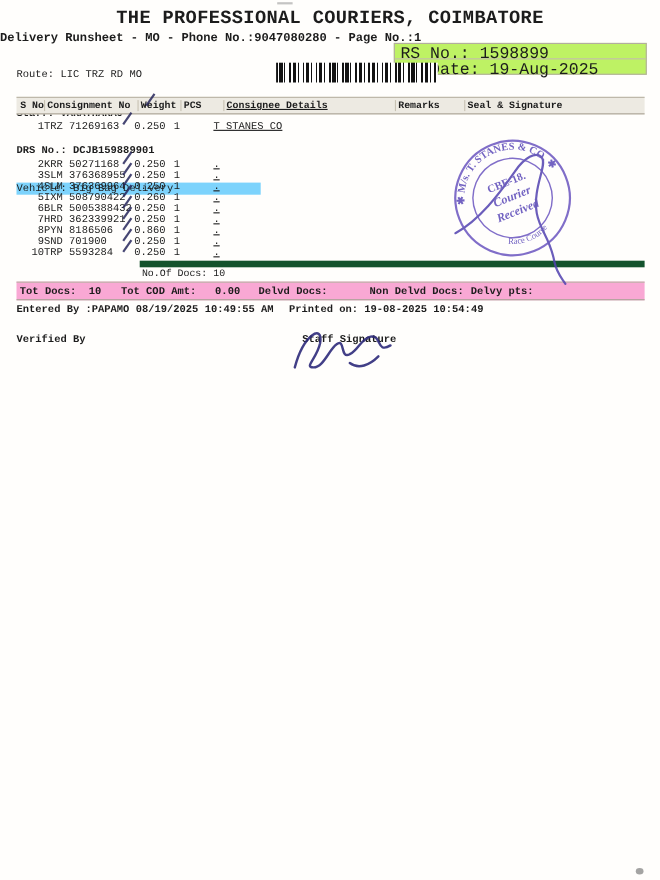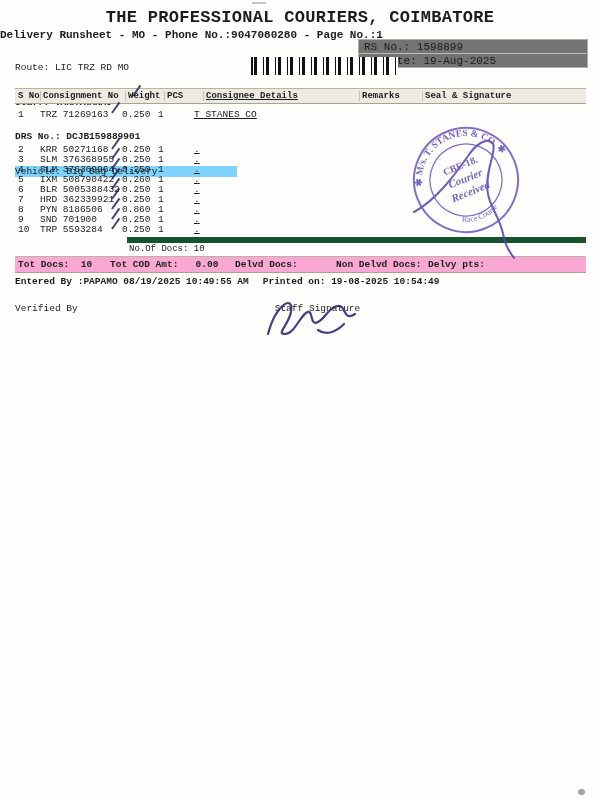--- a/index.html
+++ b/index.html
@@ -9,34 +9,34 @@
     color:#1c1c1c;overflow:hidden;
   }
   .title{padding-top:8px;text-align:center;font-weight:bold;font-size:17px;letter-spacing:.3px;}
   .subtitle{text-align:left;font-weight:bold;font-size:11px;margin-top:2px;}
 
   .info-left{position:absolute;top:39px;left:15px;font-size:9.5px;line-height:11.5px;white-space:pre;}
   .bold{font-weight:bold;}
   .vehicle-line{background:#7dd3fc;display:inline-block;width:222px;}
 
   .info-right{position:absolute;top:39px;left:358px;width:228px;border:1px solid #b3ada0;
-    background:#737373;font-size:11px;}
+    background:#bef264;font-size:15px;}
   .info-right .row{padding:1px 5px;height:11px;}
   .info-right .row:first-child{border-bottom:1px solid #c2bcae;}
 
   .barcode{position:absolute;top:57px;left:251px;width:147px;height:18px;
     background:repeating-linear-gradient(90deg,#121212 0 1.5px,#fff 1.5px 3px,#121212 3px 6px,#fff 6px 7.5px,#121212 7.5px 8.5px,#fff 8.5px 12px);}
 
   .table{position:absolute;top:88px;left:15px;width:571px;font-size:9.5px;}
   .thead{display:flex;background:#edeae2;border-top:1px solid #b9b3a5;border-bottom:1px solid #a8a294;
     font-weight:bold;font-size:9px;padding:2px 0;position:relative;}
   .thead span{display:block;}
   .hd{border-left:1px solid #c7c1b2;padding-left:2px;}
   .hd:first-child{border-left:none;padding-left:3px;}
-  .c-sno{width:22px;}
+  .c-sno{width:22px;text-align:right;}
   .c-con{width:82px;position:relative;}
   .c-wt{width:36px;}
   .c-pcs{width:36px;}
   .c-cons{width:153px;text-decoration:underline;}
   .c-rem{width:60px;}
   .c-seal{flex:1;}
   .trow{display:flex;position:relative;line-height:11px;}
   .trow .c-sno{padding-left:3px;}
   .trow.first{margin-top:5px;}
   .rows-block{margin-top:25px;}
@@ -49,21 +49,21 @@
 
   .no-docs{margin-top:2px;margin-left:112px;border-top:6px solid #14532d;padding:1px 0 1px 2px;font-size:9px;}
   .totals{display:flex;background:#f9a8d4;border-top:1px solid #b9b3a5;border-bottom:1px solid #a8a294;
     font-weight:bold;font-size:9.5px;padding:2px 0;margin-top:1px;}
   .totals .seg{white-space:pre;}
   .seg1{width:92px;padding-left:3px;}
   .seg2{width:125px;}
   .seg3{width:85px;}
   .seg4{width:92px;padding-left:16px;}
   .entered{display:flex;gap:14px;font-weight:bold;font-size:9.5px;margin-top:3px;white-space:pre;}
-  .verify{display:flex;font-weight:normal;font-size:9.5px;margin-top:16px;}
+  .verify{display:flex;font-weight:bold;font-size:9.5px;margin-top:16px;}
   .verify .staff{margin-left:197px;}
 
   .staff-sig{position:absolute;top:290px;left:252px;}
   .staff-sig path{stroke:#2d2a7a;stroke-width:2.2;fill:none;stroke-linecap:round;opacity:.9;}
 
   .stamp{position:absolute;top:110px;left:396px;opacity:.85;}
   .stamp circle{stroke:#6b55c0;fill:none;}
   .stamp text{fill:#5b49b8;font-family:"Liberation Serif","DejaVu Serif",serif;}
   .stamp-sig{stroke:#5242b0;stroke-width:2;fill:none;stroke-linecap:round;}
 

